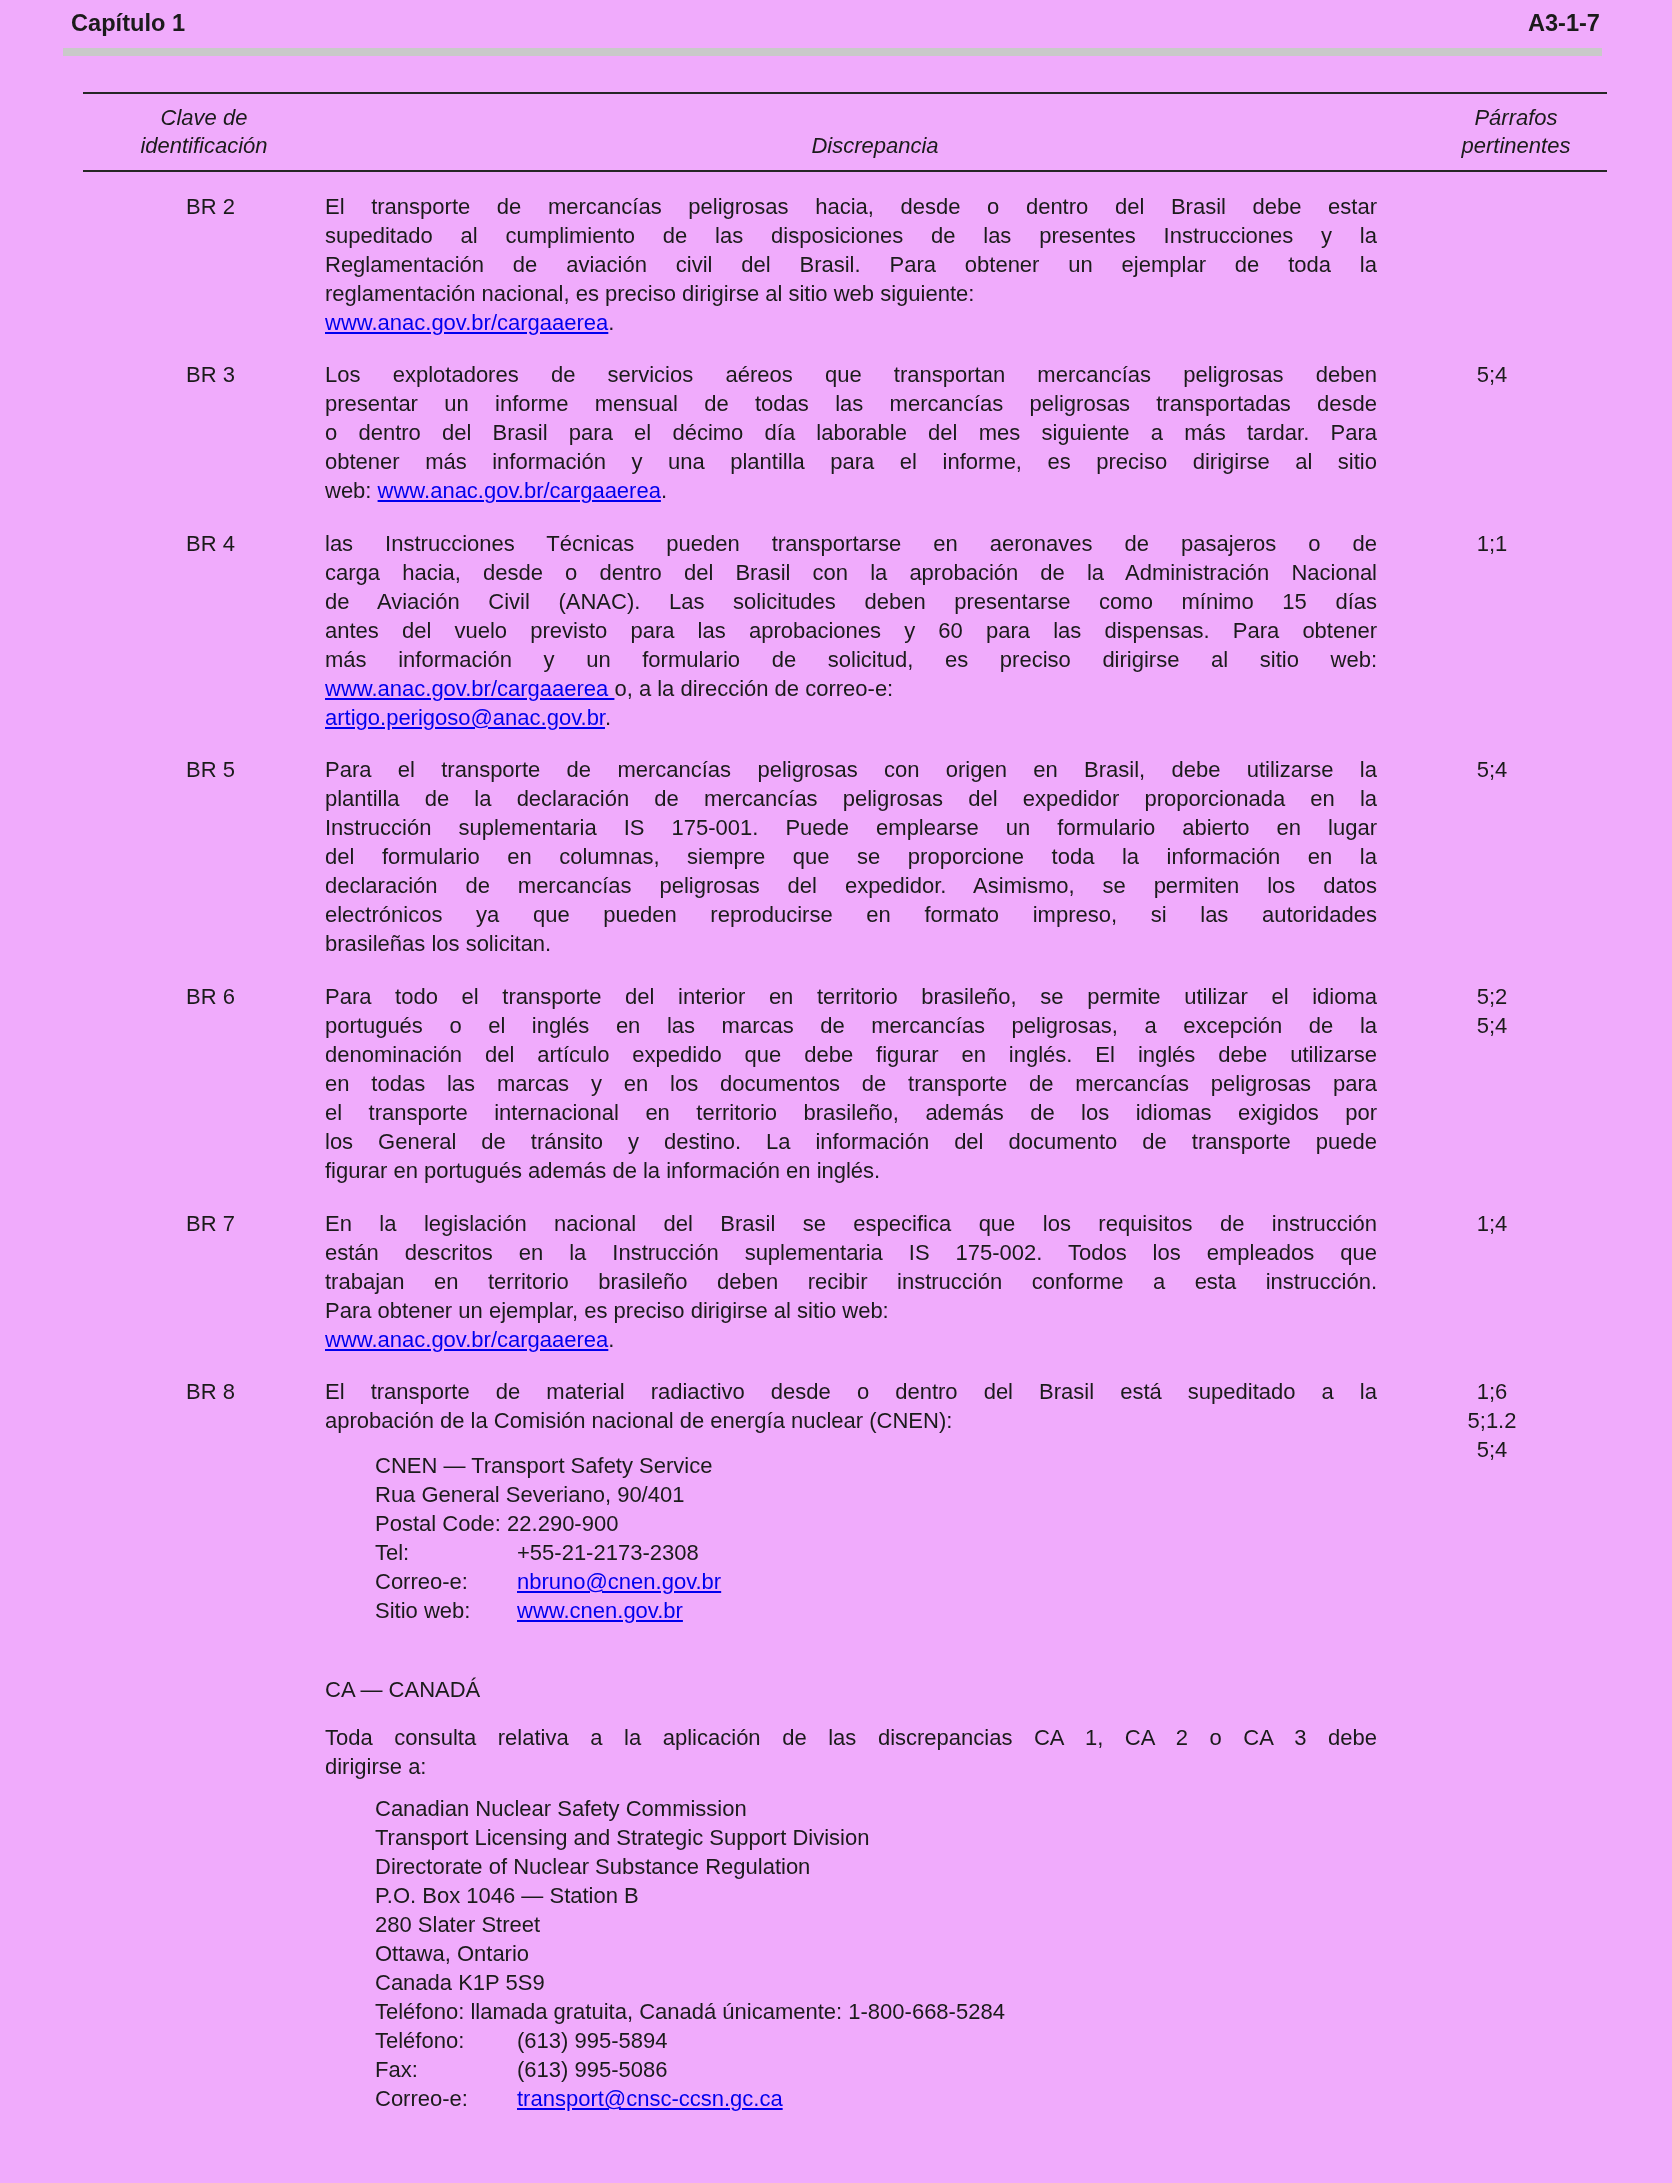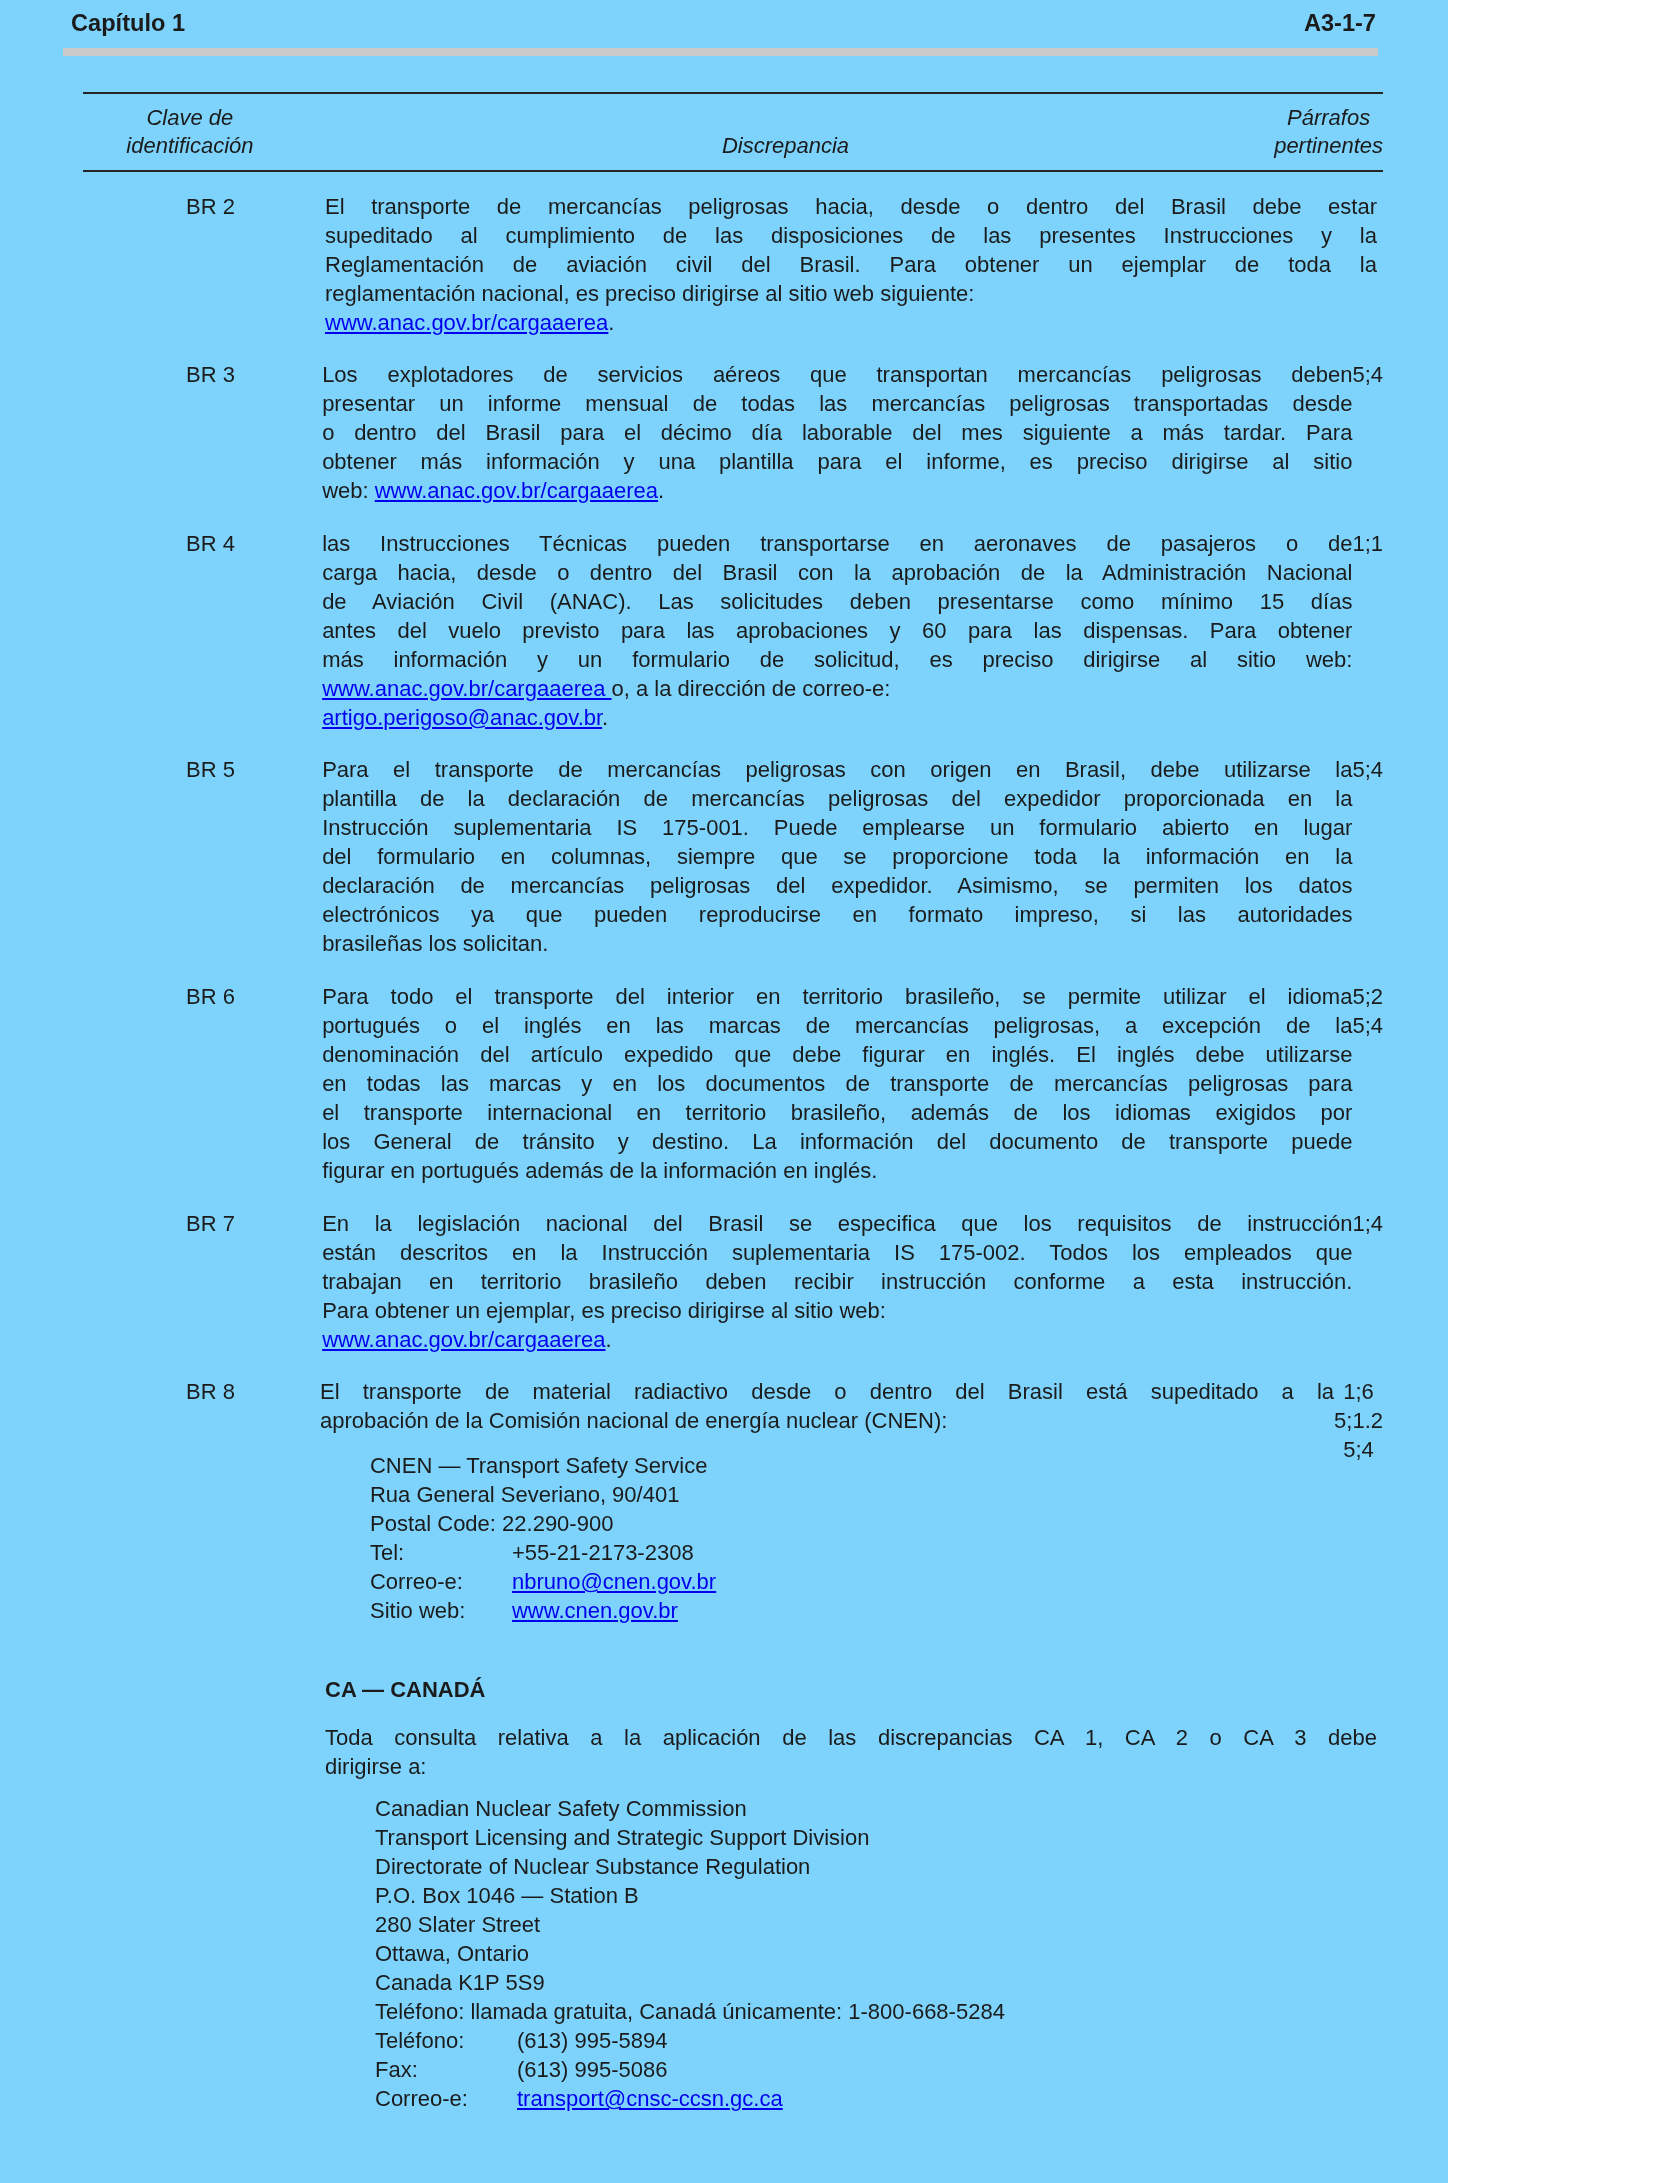--- a/index.html
+++ b/index.html
@@ -1,19 +1,19 @@
 <!DOCTYPE html>
 <html style="--link: #0000ee; --bar: #c9c9c9;font-size:12.6px"><head>
 <meta charset="utf-8">
 <style>
   html,body{margin:0;padding:0;background:#ffffff;}
   .page{
     position:relative;
-    width:1448px;height:2183px;
-    background:#7dd3fc;
+    width:1672px;height:2183px;
+    background:#f0abfc;
     overflow:hidden;
     font-family:"Liberation Sans","DejaVu Sans",sans-serif;
     font-size:22px;
     color:#1b1b1b;
   }
   
   .doc-header{
     display:flex;justify-content:space-between;align-items:baseline;
     padding:9.4px 72px 0 71px;
     font-weight:bold;font-size:23.6px;line-height:28px;
@@ -39,21 +39,21 @@
   .c-refs{flex:1;text-align:center;}
   .c-refs div{line-height:29px;}
   .tl{line-height:29px;}
   .tl.j{text-align:justify;text-align-last:justify;}
   .lnk{color:var(--link,#0000ee);text-decoration:underline;cursor:pointer;}
   .contact{margin-top:15.7px;margin-left:50px;}
   .cl{line-height:29px;}
   .clab{display:inline-block;width:142px;}
   
   .ca-section{margin:50px 65px 0 325px;}
-  .ca-heading{font-size:22px;font-weight:bold;margin:0;line-height:29px;}
+  .ca-heading{font-size:22px;font-weight:normal;margin:0;line-height:29px;}
   .ca-intro{margin-top:19px;width:1052px;}
   .ca-contact{margin-top:13.4px;margin-left:50px;}
 </style>
 </head>
 <body>
 
 <div class="page">
 
   <header class="doc-header">
     <div>Capítulo 1</div>

